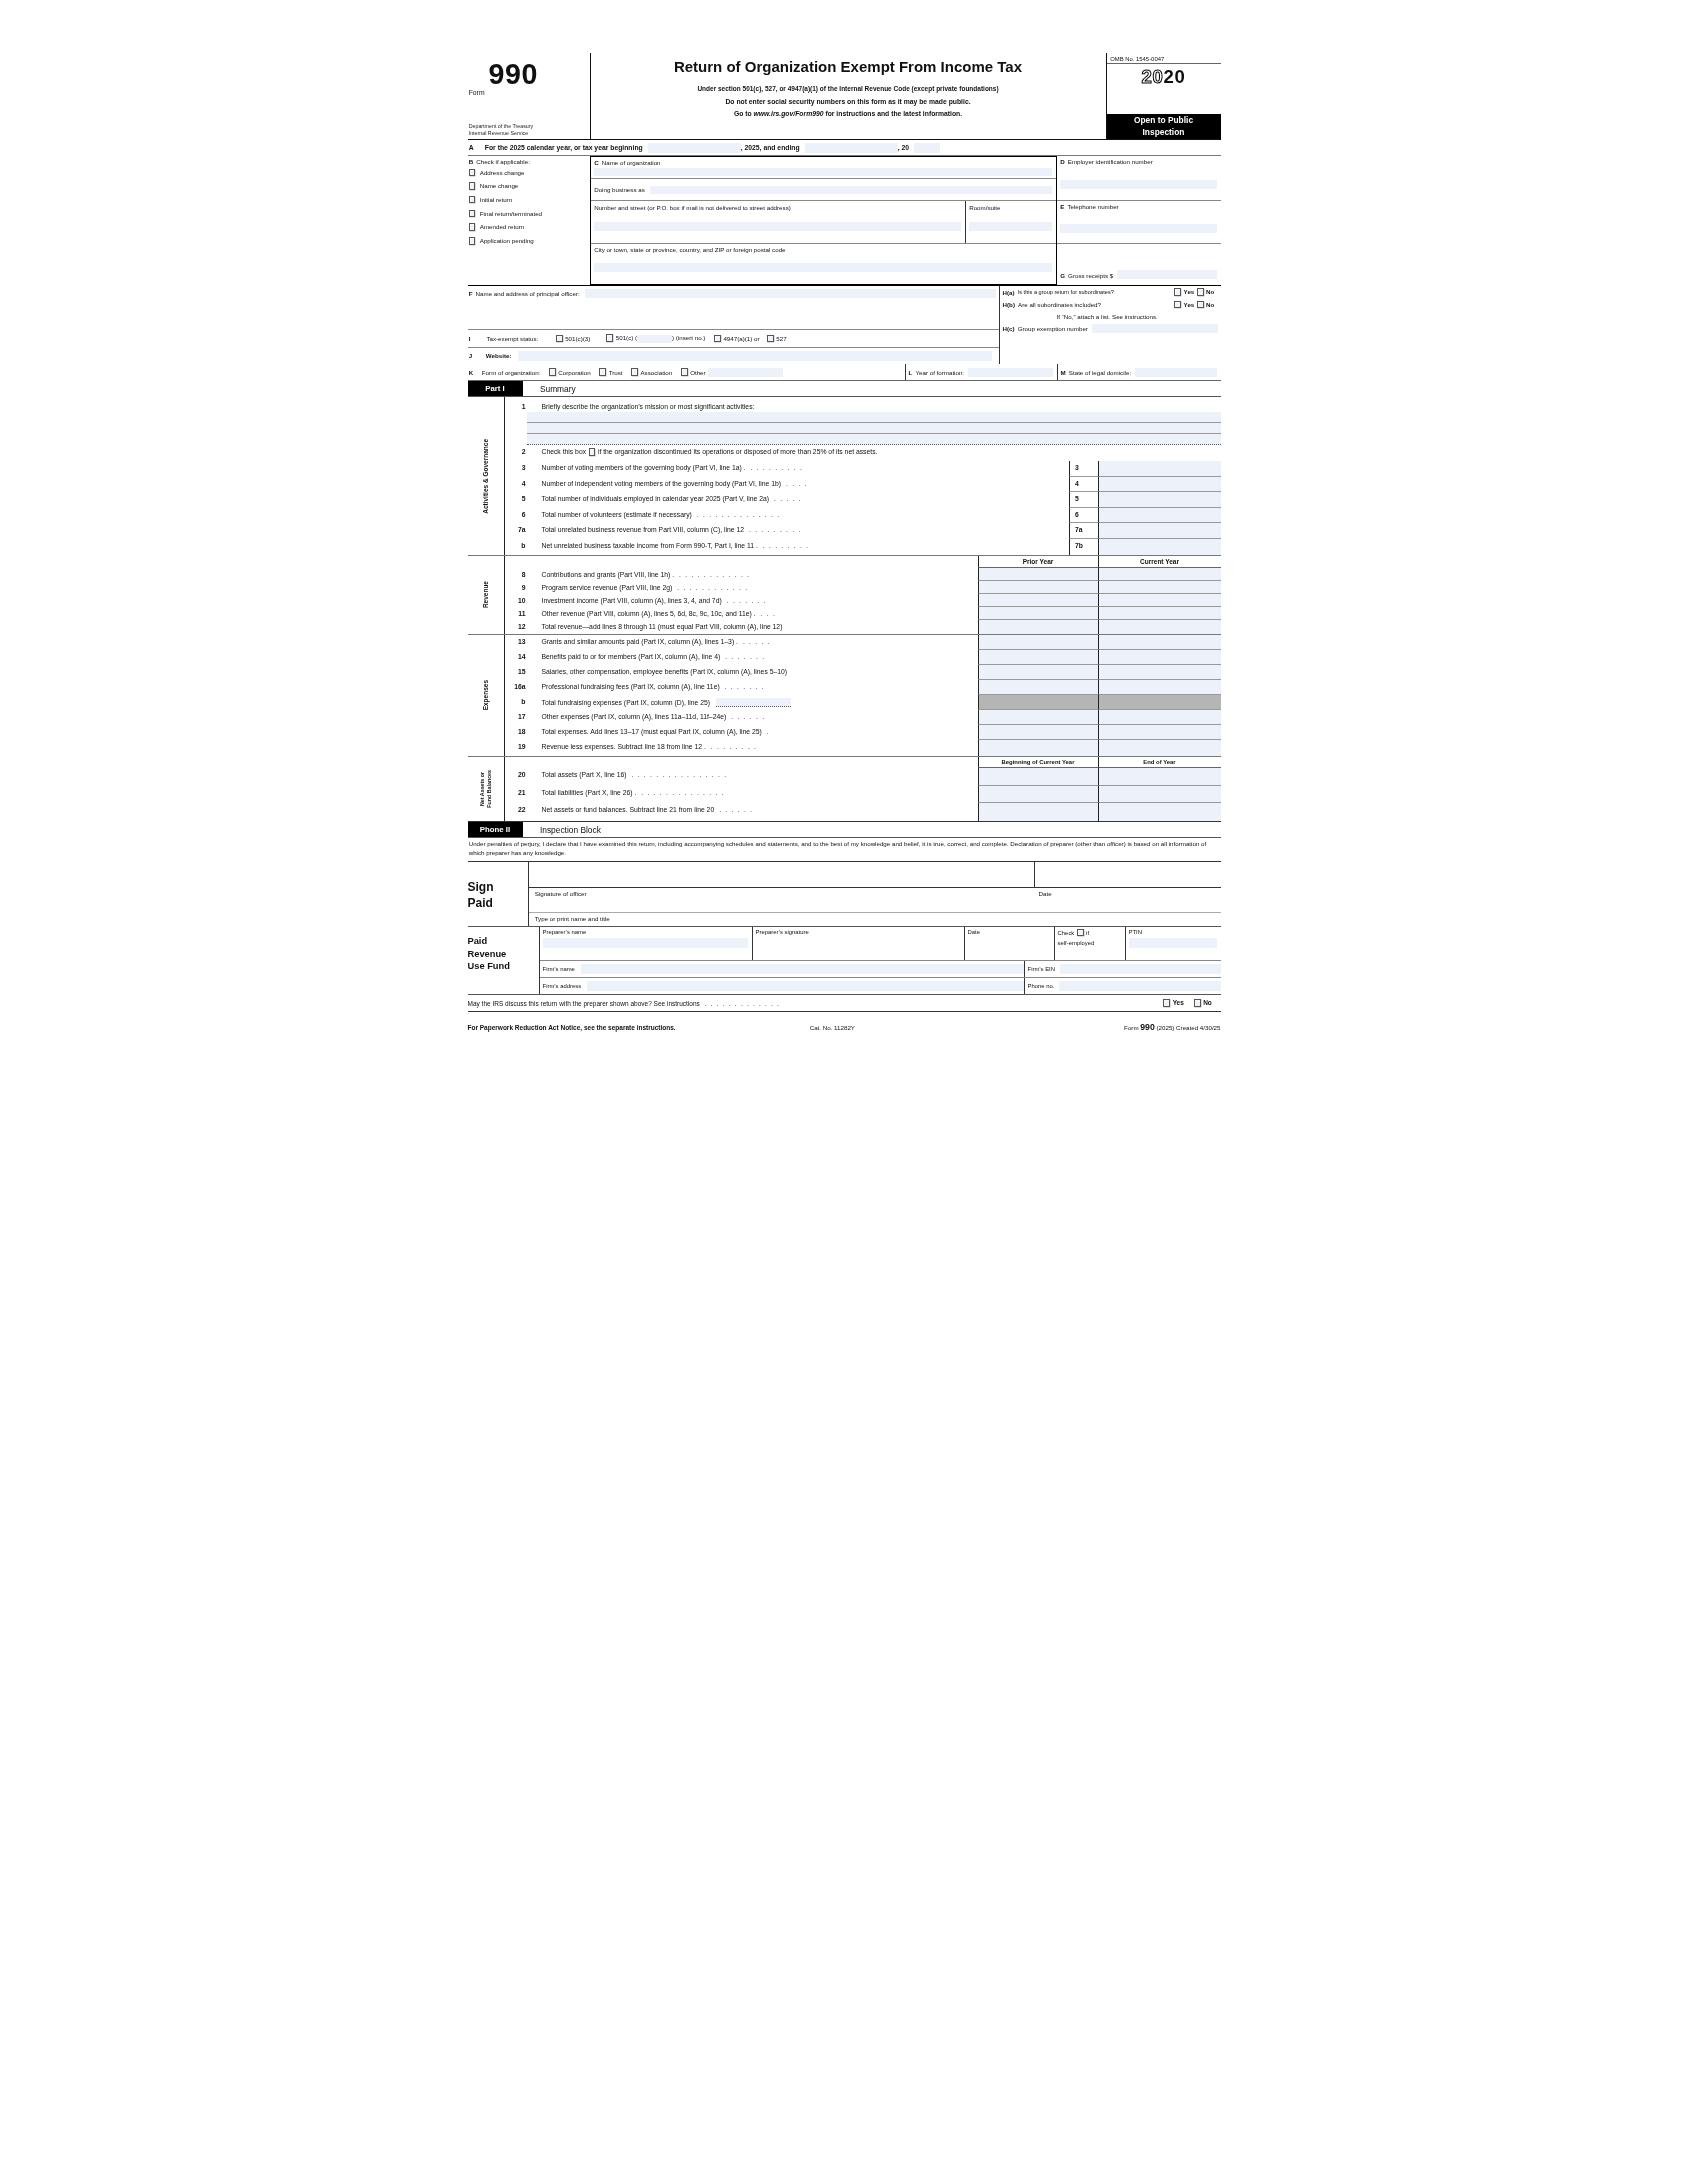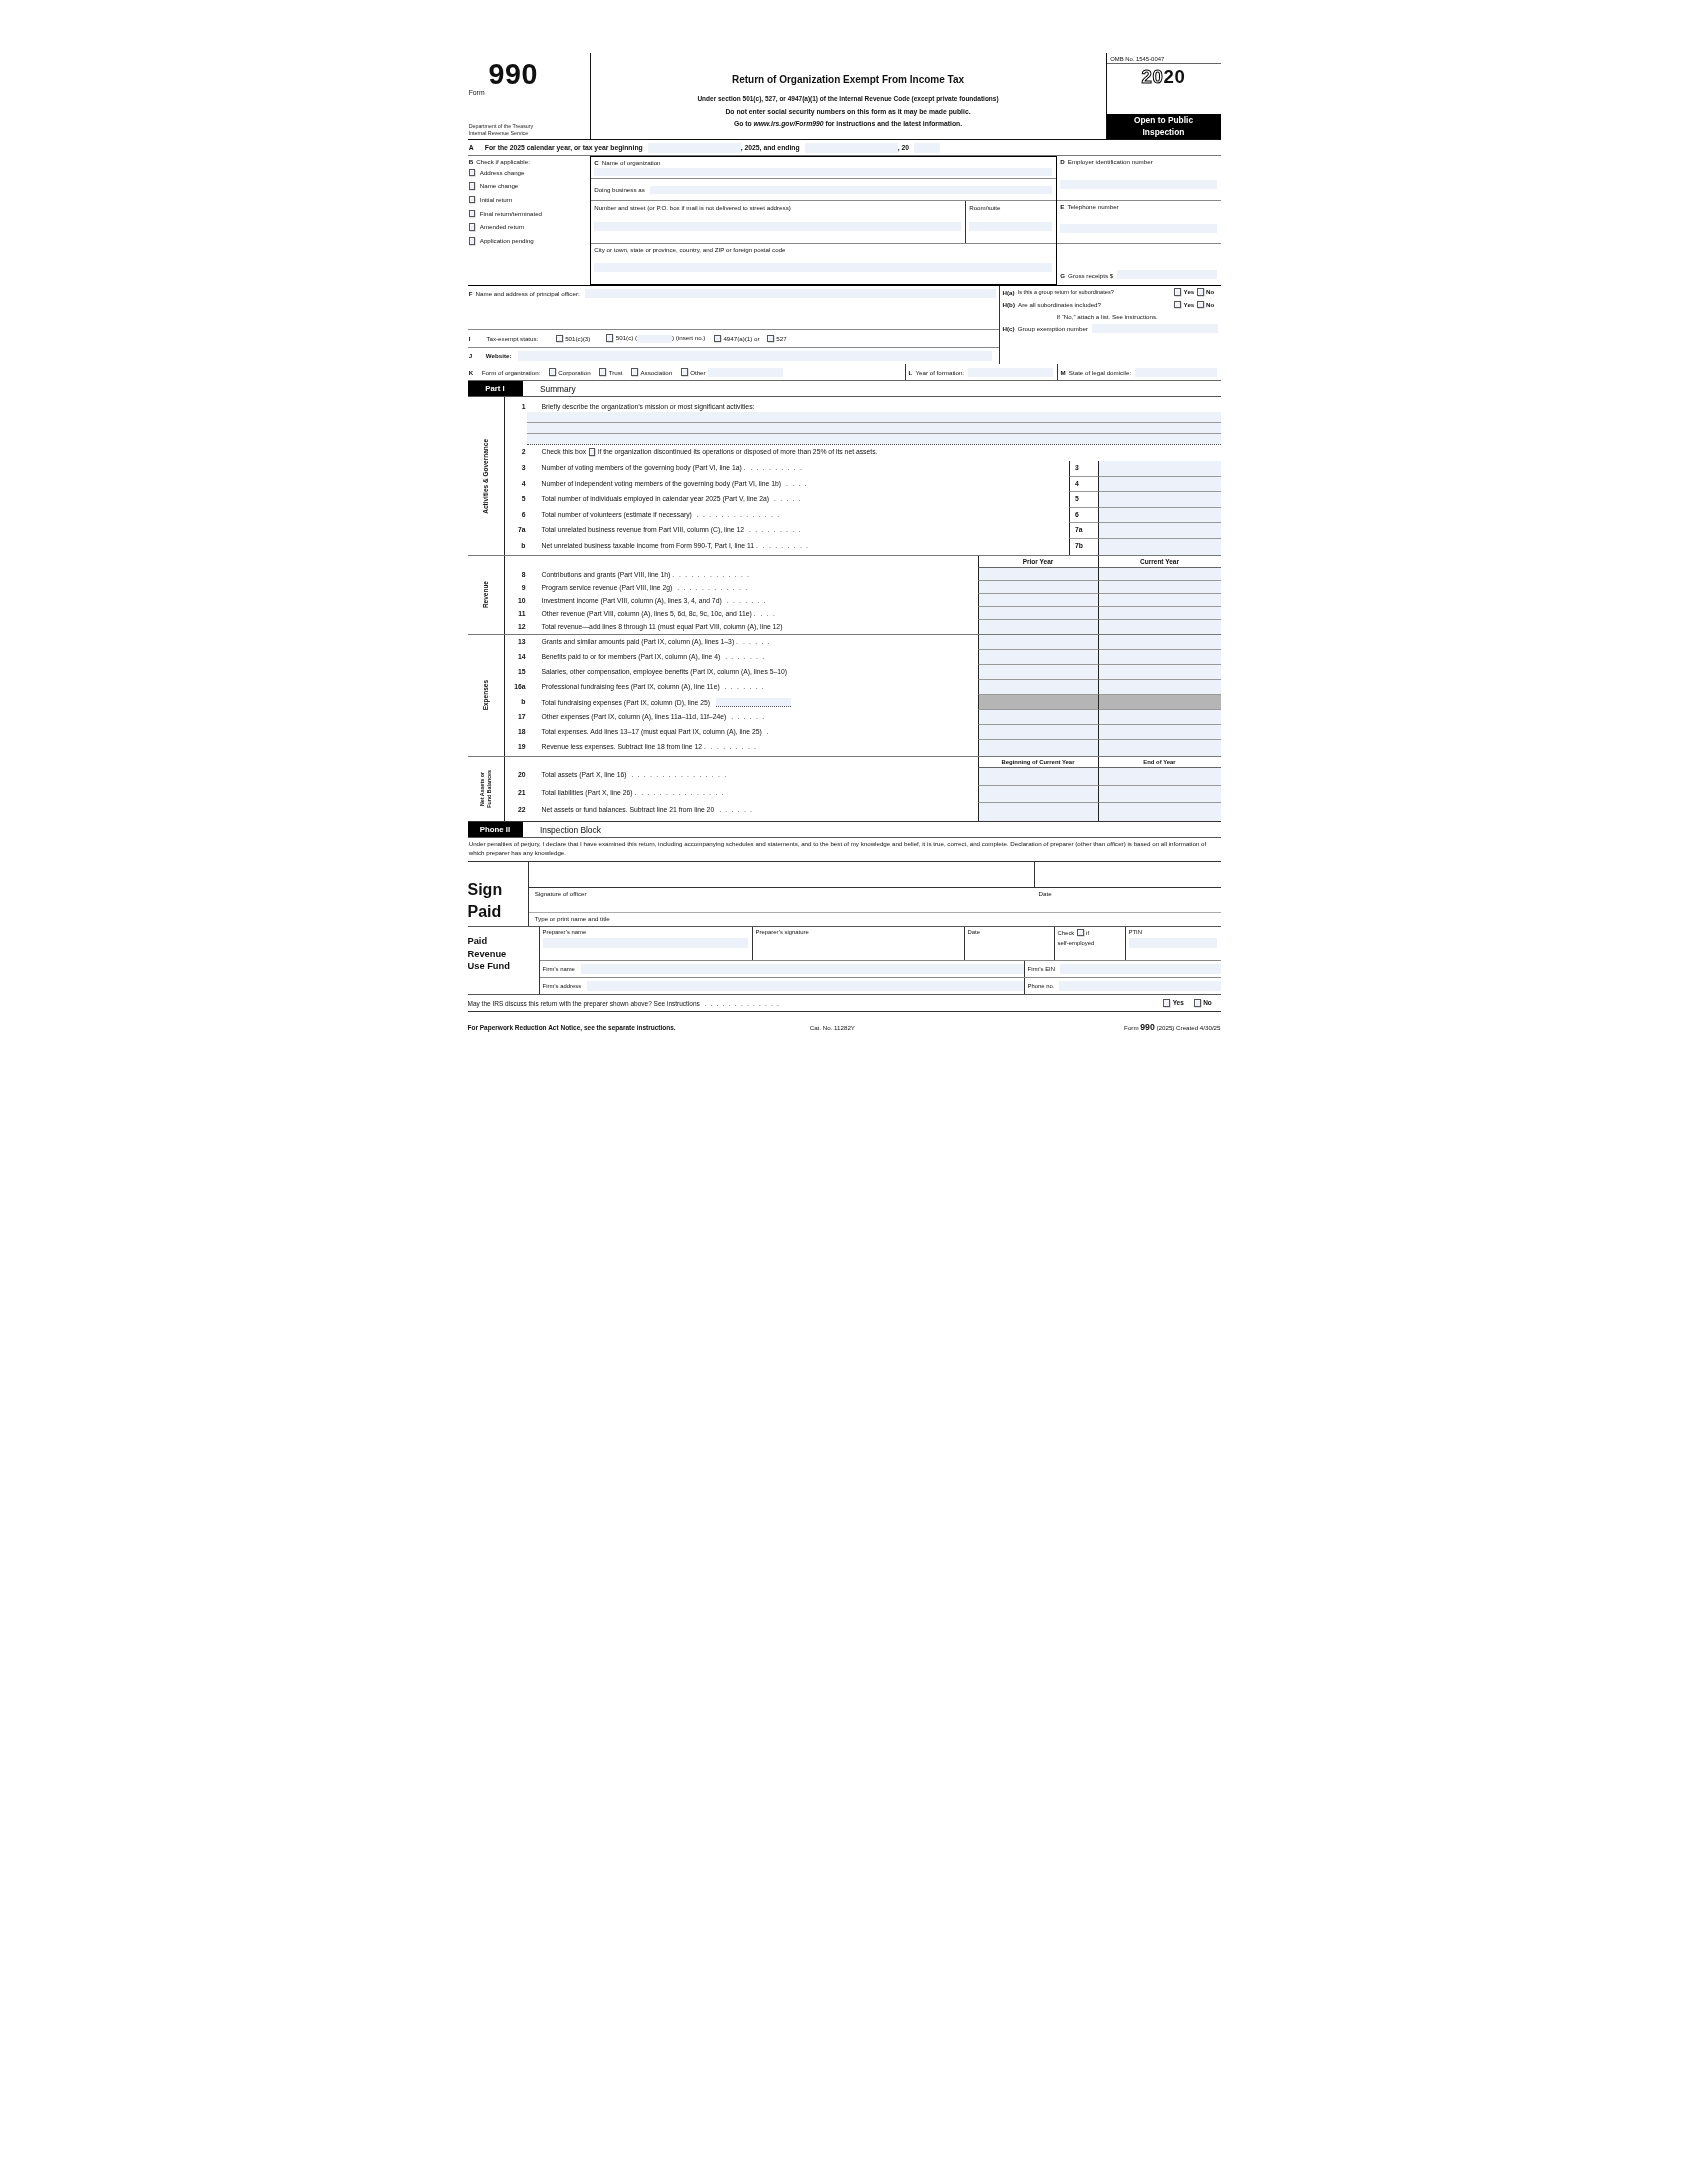--- a/index.html
+++ b/index.html
@@ -13,21 +13,21 @@
   .ltr { font-weight:bold; margin-right:3.1px; }
   .dots { color:#222; letter-spacing:1.2px; margin-left:5px; white-space:nowrap; overflow:hidden; }
 
   
   .hdr { display:flex; height:87px; border-bottom:1.9px solid #111; }
   .hdr-left { width:122px; position:relative; }
   .hdr-left .formword { position:absolute; left:1.2px; top:36px; font-size:6.8px; }
   .hdr-left .formnum { position:absolute; left:21px; top:5px; font-size:28.6px; font-weight:800; letter-spacing:0.6px; }
   .hdr-left .dept { position:absolute; left:1.2px; bottom:2.5px; font-size:5.3px; line-height:1.25; color:#222; }
   .hdr-mid { width:517px; border-left:1.2px solid #111; border-right:1.2px solid #111; text-align:center; padding-top:5px; }
-  .hdr-mid .title { font-size:10px; font-weight:800;margin-top:16px; }
+  .hdr-mid .title { font-size:15px; font-weight:800; }
   .hdr-mid .subtitle { font-size:6.5px; font-weight:bold; margin-top:10px; }
   .hdr-mid .instr { font-size:6.8px; font-weight:bold; margin-top:5.6px; }
   .hdr-right { flex:1; position:relative; font-size:5.9px; }
   .hdr-right .omb { display:block; padding:2.5px 0 1.9px 3.7px; border-bottom:1.6px solid #666; }
   .hdr-right .year { text-align:center; font-size:18.6px; font-weight:800; letter-spacing:0.6px; padding-top:1.9px; }
   .hdr-right .year .outline { color:#fff; -webkit-text-stroke:1px #000; }
   .hdr-right .openbox { position:absolute; left:0; right:0; bottom:0; height:25px; background:#000; color:#fff;
                         font-weight:bold; font-size:8.4px; text-align:center; line-height:1.4; padding-top:1.2px; }
 
   
@@ -118,21 +118,21 @@
   .mission .m1 { display:flex; font-size:6.8px; padding-top:2.5px; height:14.3px; }
   .mfill { margin-left:22px; height:11.2px; background:#edf1fa; border-bottom:1.2px solid #999; }
   .mfill.dotted { border-bottom:1.2px dotted #555; }
   .line2 { display:flex; font-size:6.8px; height:16px; }
 
   .b16fill { display:inline-block; width:75px; height:9.3px; background:#edf1fa; border-bottom:1.2px dotted #555; margin-left:6.2px; vertical-align:-1.9px; }
 
   
   .perjury { font-size:6.2px; line-height:1.35; padding:2.5px 1.2px 3.7px 1.2px; }
   .signblk { display:flex; border-top:0.9px solid #333; border-bottom:1.6px solid #555; }
-  .signlabel { width:61px; border-right:0.9px solid #333; font-size:16px; font-weight:800; padding-top:17.4px; line-height:1.35; }
+  .signlabel { width:61px; border-right:0.9px solid #333; font-size:12px; font-weight:800; padding-top:17.4px; line-height:1.35; }
   .signmain { flex:1; position:relative; }
   .sigspacer { height:26px; position:relative; border-bottom:1.6px solid #333; }
   .datetick { position:absolute; left:505px; bottom:0; width:1.2px; height:25px; background:#333; }
   .siglabels { position:relative; height:13.7px; font-size:6.2px; padding:2.5px 0 0 6.2px; }
   .siglabels .datelab { position:absolute; left:510px; top:2.5px; }
   .typeline { border-top:1.6px solid #aaa; margin-top:10px; font-size:6.2px; padding:2.5px 0 3.7px 6.2px; }
 
   .paidblk { display:flex; border-bottom:1.6px solid #555; }
   .paidlabel { width:72px; border-right:0.9px solid #333; font-size:9.3px; font-weight:800; line-height:1.3; padding-top:8.7px; }
   .paidmain { flex:1; }

